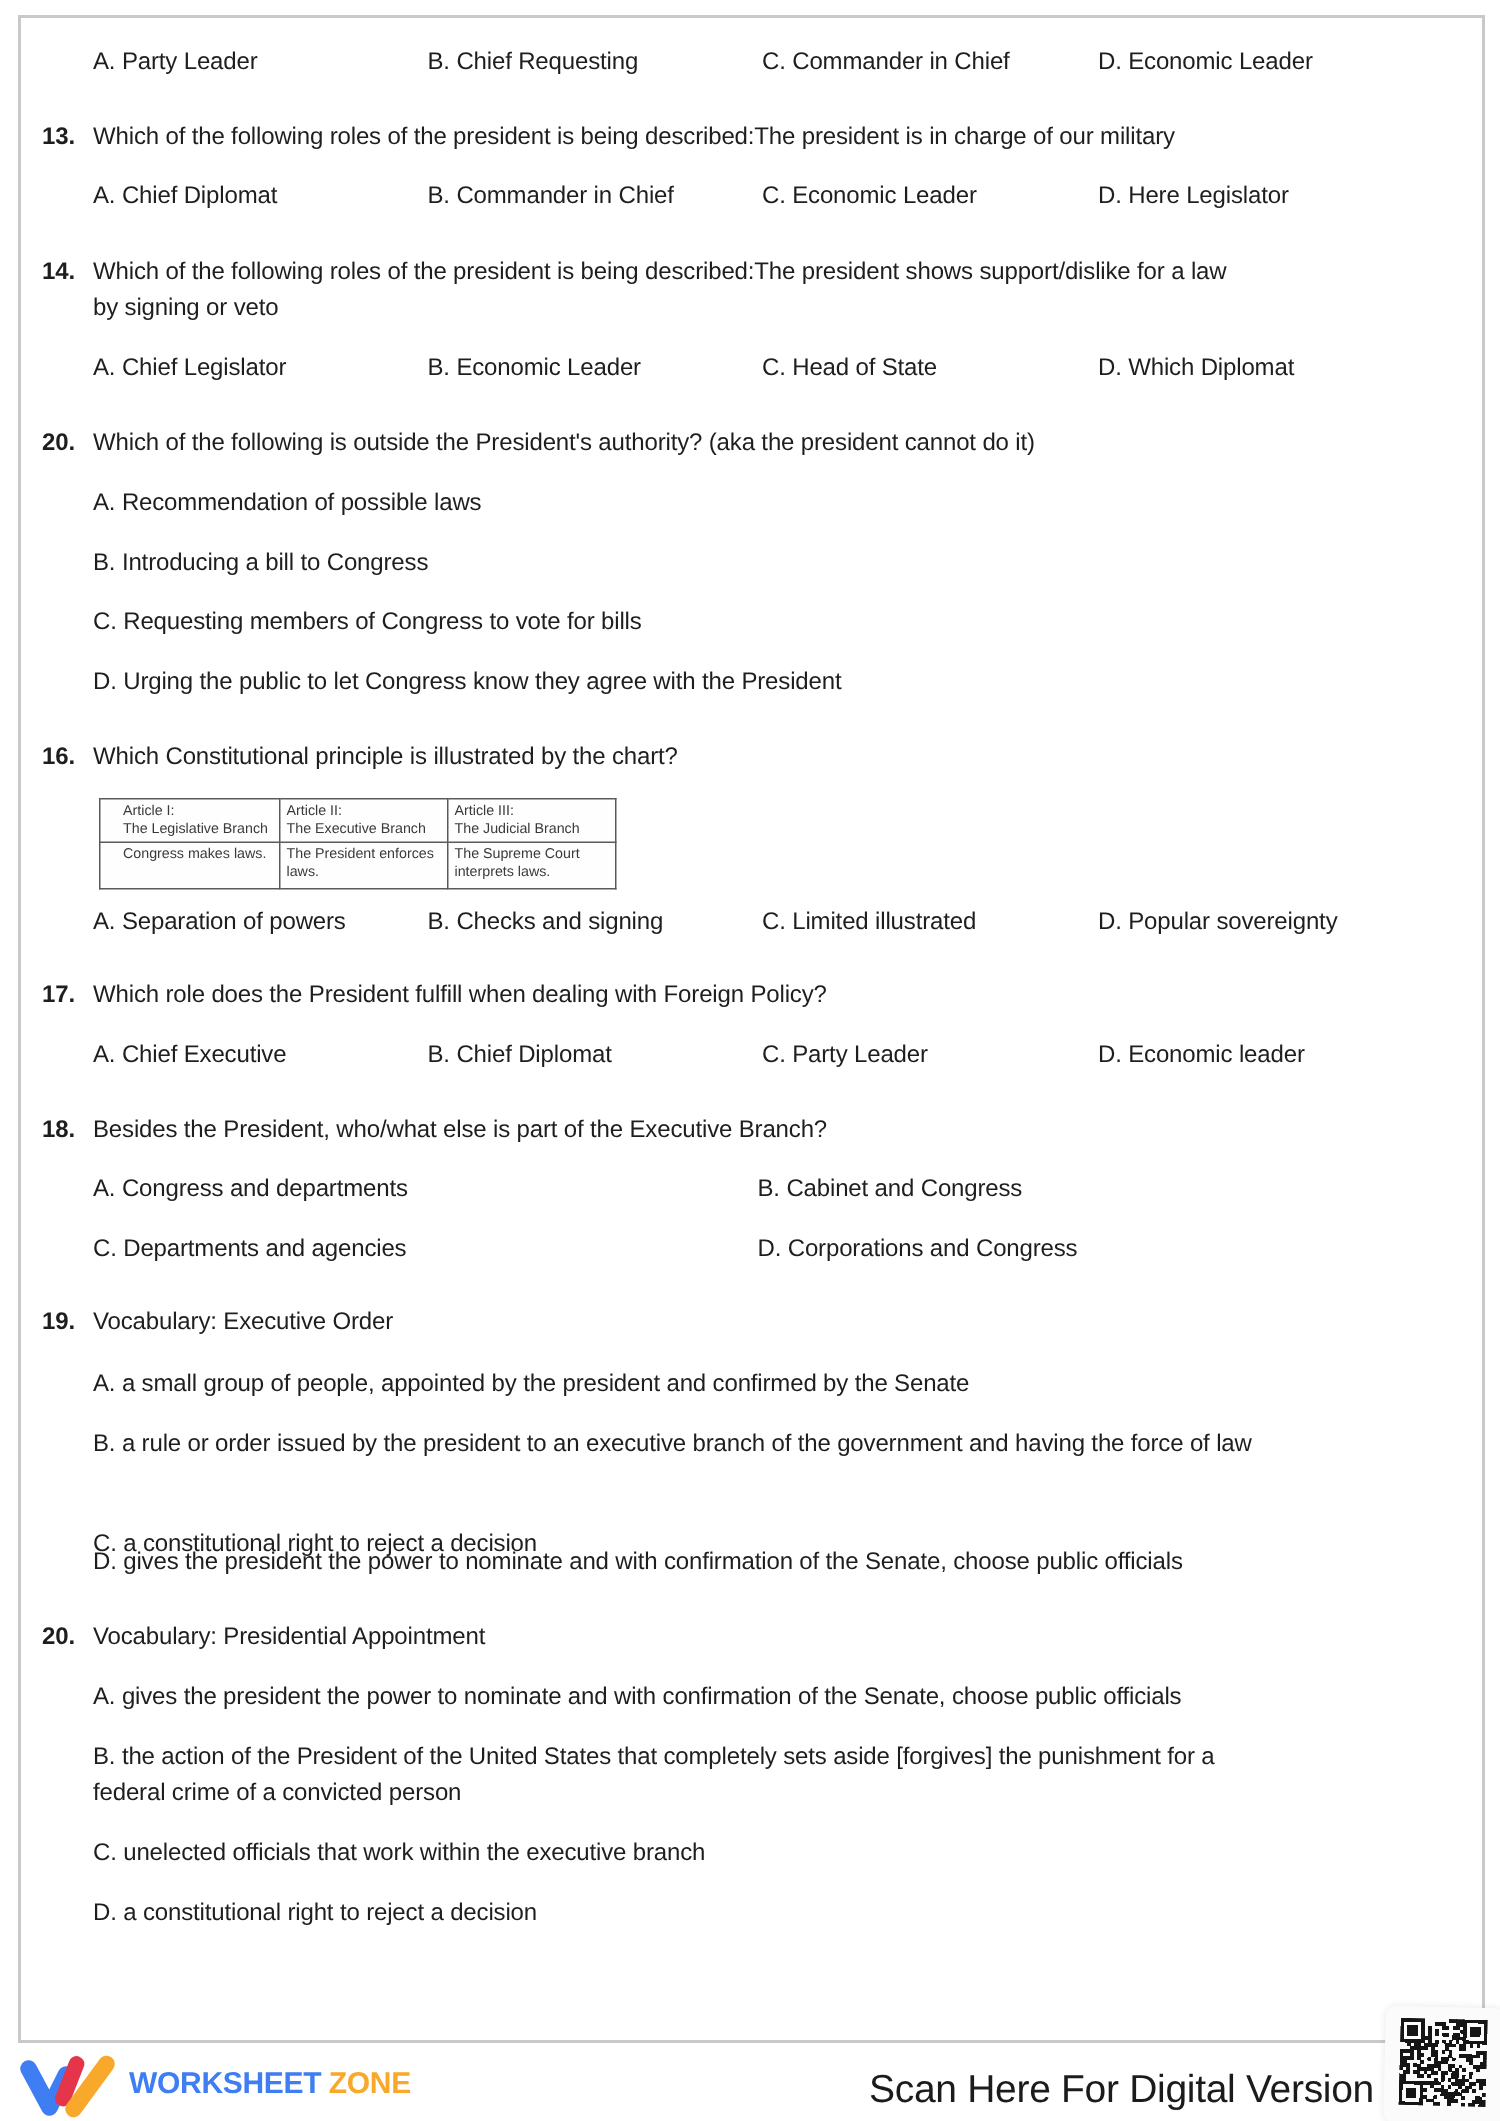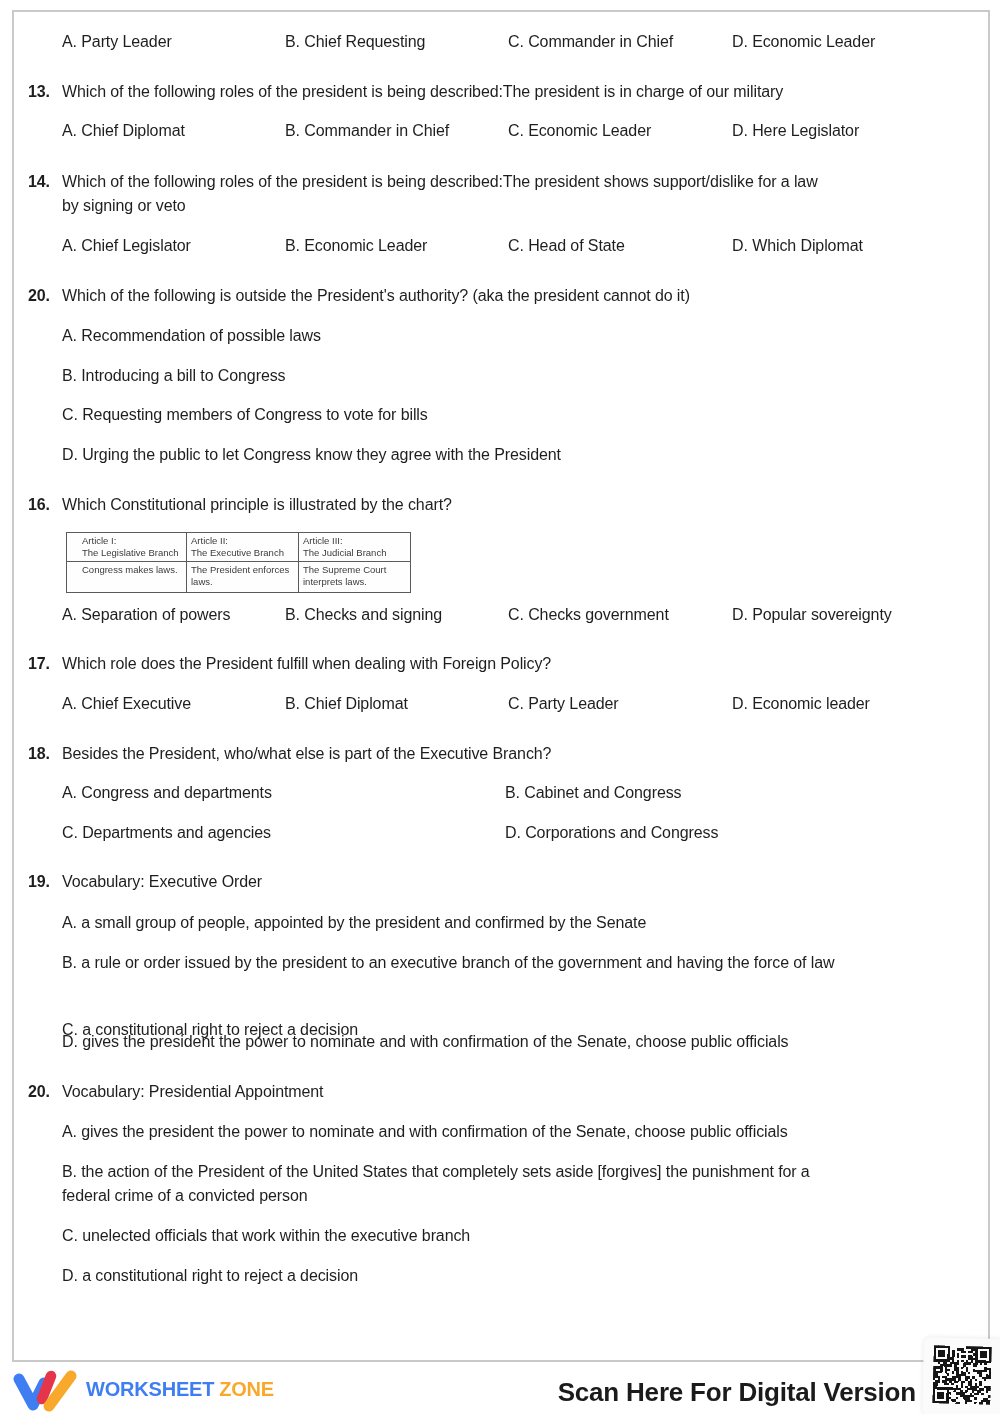--- a/index.html
+++ b/index.html
@@ -42,21 +42,21 @@
   .footer{position:absolute;left:0;top:1362px;width:1000px;height:56px;z-index:2;}
   .logo-mark{position:absolute;left:13px;top:8px;}
   .brand{
     position:absolute;left:86px;top:15px;height:24px;line-height:24px;
     font-size:20px;font-weight:800;letter-spacing:-0.2px;white-space:nowrap;
   }
   .brand .b1{color:#3f7ef2;}
   .brand .b2{color:#f8a92b;margin-left:5px;}
   .scan-text{
     position:absolute;right:84px;top:14px;height:32px;line-height:32px;
-    font-size:26px;letter-spacing:-0.2px;color:#1b1b1b;white-space:nowrap;font-weight:bold;
+    font-size:26px;letter-spacing:-0.2px;color:#1b1b1b;white-space:nowrap;
   }
   .qr-card{
     position:absolute;left:923px;top:1338px;width:80px;height:78px;
     background:#fbfbfb;border-radius:7px;z-index:3;
     box-shadow:0 0 5px rgba(0,0,0,0.10);
     transform:rotate(1.5deg);
   }
   .qr-card svg{position:absolute;left:10px;top:8px;}
 </style>
 </head>
@@ -138,21 +138,21 @@
     <td class="c1" style="height:26px">Congress makes laws.</td>
     <td class="c2">The President enforces laws.</td>
     <td class="c3">The Supreme Court interprets laws.</td>
   </tr>
 </tbody>
   </table>
 
 <div class="row" style="top:603px">
   <span class="oA">A. Separation of powers</span>
   <span class="oB">B. Checks and signing</span>
-  <span class="oC">C. Checks government</span>
+  <span class="oC">C. Limited illustrated</span>
   <span class="oD">D. Popular sovereignty</span>
 </div>
 
 <div class="row" style="top:652px">
   <span class="qnum">17.</span>
   <span class="qtext">Which role does the President fulfill when dealing with Foreign Policy?</span>
 </div>
 <div class="row" style="top:692px">
   <span class="oA">A. Chief Executive</span>
   <span class="oB">B. Chief Diplomat</span>

